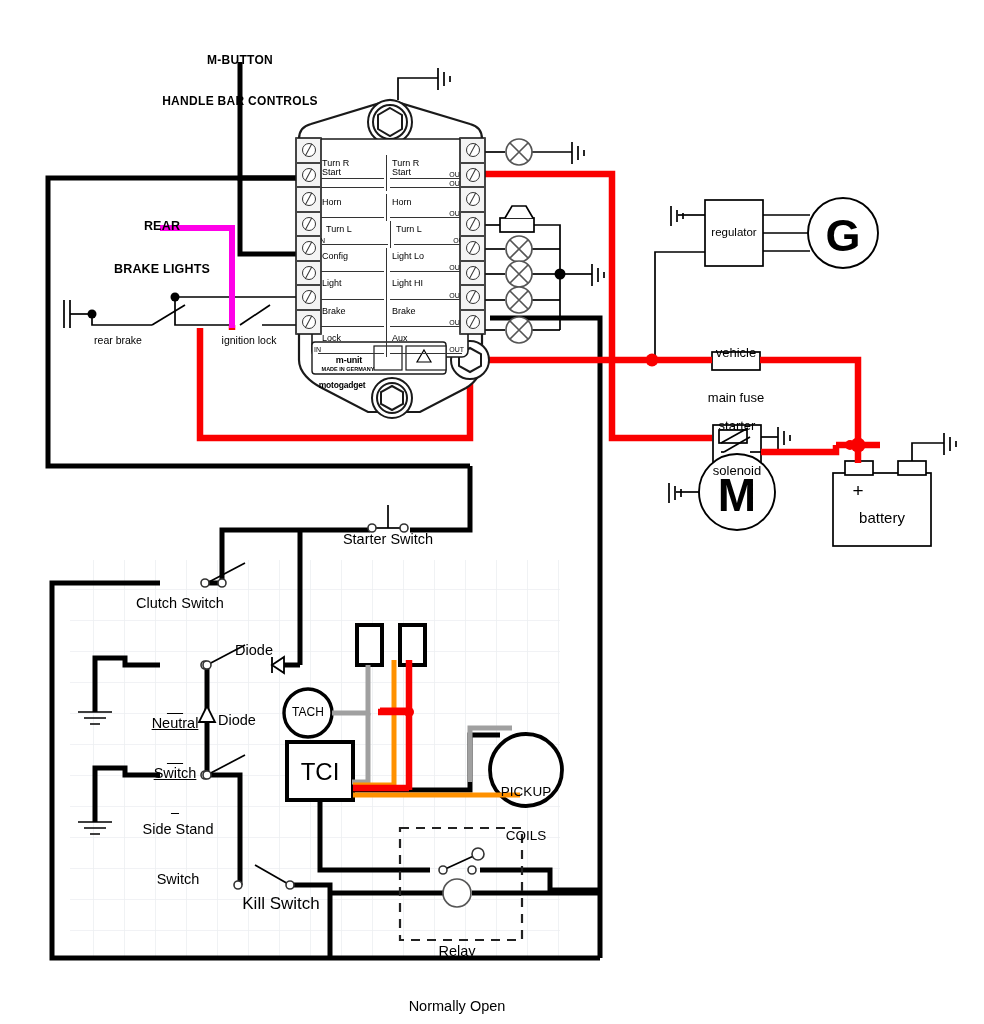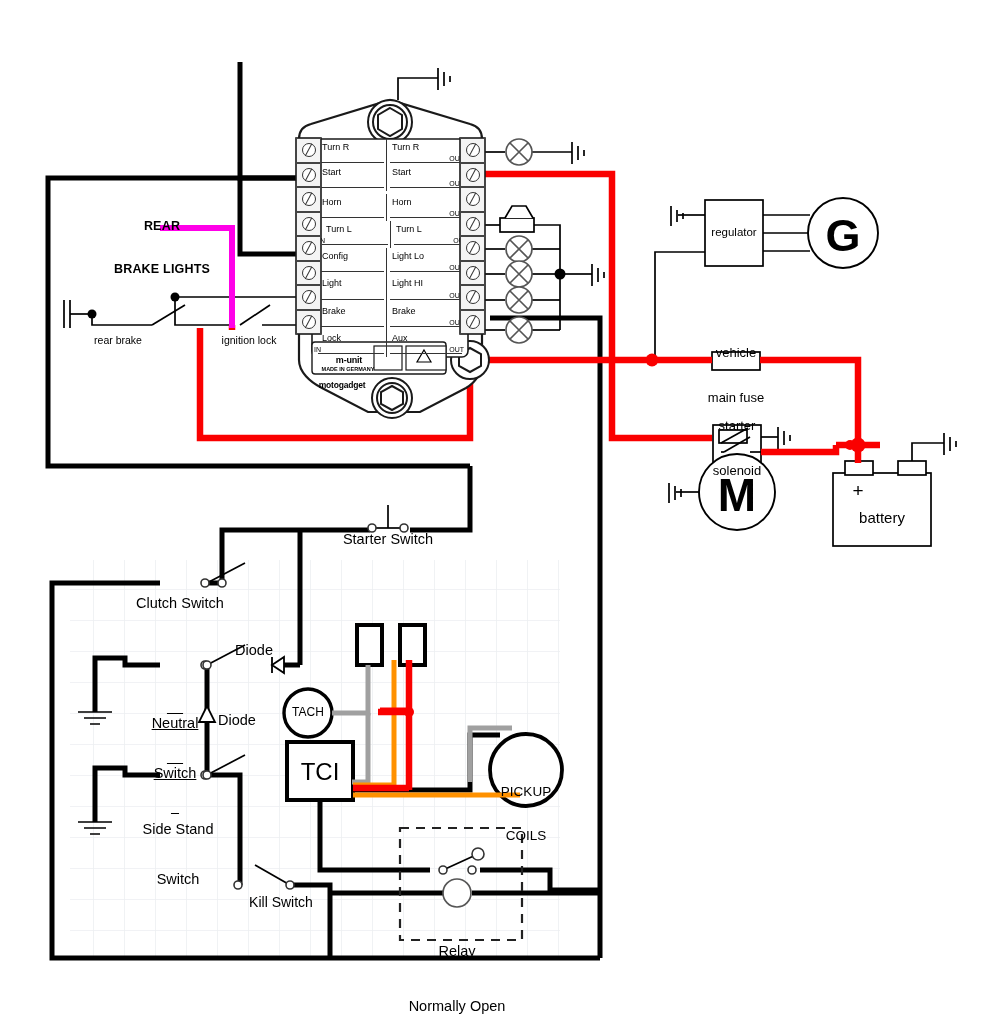--- a/index.html
+++ b/index.html
@@ -287,31 +287,35 @@
 
       <rect x="460" y="138" width="25" height="196" fill="#f4f4f4" stroke="#1a1a1a" stroke-width="1.6"></rect>
 
       <rect x="312" y="342" width="134" height="32" rx="3" fill="#fff" stroke="#1a1a1a" stroke-width="1.4"></rect>
       <rect x="374" y="346" width="28" height="24" fill="#fff" stroke="#1a1a1a" stroke-width="1.2"></rect>
       <rect x="406" y="346" width="40" height="24" fill="#fff" stroke="#1a1a1a" stroke-width="1.2"></rect>
       <path d="M424 350 L431 362 L417 362 Z" fill="#fff" stroke="#000" stroke-width="1.2"></path>
     </g>
   </svg>
 
+  <div class="lbl ctr" style="left:240px;top:26px;font-size:12px;font-weight:bold;letter-spacing:.3px;">
+    <div>M-BUTTON</div>
+    <div>HANDLE BAR CONTROLS</div>
+  </div>
 
   <div class="lbl ctr" style="left:162px;top:190px;font-size:12.5px;font-weight:bold;letter-spacing:.2px;">
     <div>REAR</div>
     <div>BRAKE LIGHTS</div>
   </div>
 
   <div class="lbl ctr" style="left:118px;top:334px;font-size:10.5px;">rear brake</div>
   <div class="lbl ctr" style="left:249px;top:334px;font-size:10.5px;">ignition lock</div>
 
   <div id="munit-table" style="position:absolute;left:312px;top:139px;width:156px;height:218px;">
-      <div style="position: absolute; left: 0px; width: 156px; height: 27.25px; top: 0px;">
+      <div style="position: absolute; left: 0px; width: 156px; height: 27.25px; top: 16px;">
         <div style="position: absolute; left: 10px; width: 60px; top: 3px; font-size: 9px; text-align: left;">Turn R</div>
         <div style="position: absolute; left: 80px; width: 60px; top: 3px; font-size: 9px; text-align: left;">Turn R</div>
         <div style="position: absolute; left: 2px; width: 14px; top: 16.25px; font-size: 7px; text-align: left;">IN</div>
         <div style="position: absolute; left: 118px; width: 34px; top: 16.25px; font-size: 7px; text-align: right;">OUT</div>
         <div style="position: absolute; left: 6px; width: 66px; top: 23.25px; height: 1px; background: rgb(51, 51, 51);"></div>
         <div style="position: absolute; left: 78px; width: 72px; top: 23.25px; height: 1px; background: rgb(51, 51, 51);"></div>
         <div style="position: absolute; left: 74px; top: 0px; width: 1px; height: 27.25px; background: rgb(51, 51, 51);"></div>
       </div>
       <div style="position: absolute; left: 0px; width: 156px; height: 27.25px; top: 25px;">
         <div style="position: absolute; left: 10px; width: 60px; top: 3px; font-size: 9px; text-align: left;">Start</div>
@@ -489,21 +493,21 @@
   <div class="lbl ctr" style="left:254px;top:642px;font-size:14.5px;">Diode</div>
   <div class="lbl ctr" style="left:175px;top:682px;font-size:14.5px;text-decoration:underline;">
     <div>Neutral</div>
     <div>Switch</div>
   </div>
   <div class="lbl" style="left:218px;top:712px;font-size:14.5px;">Diode</div>
   <div class="lbl ctr" style="left:178px;top:788px;font-size:14.5px;">
     <div>Side Stand</div>
     <div>Switch</div>
   </div>
-  <div class="lbl ctr" style="left:281px;top:894px;font-size:14px;">Kill Switch</div>
+  <div class="lbl ctr" style="left:281px;top:894px;font-size:17px;">Kill Switch</div>
 
   <div class="lbl ctr" style="left:308px;top:706px;font-size:12px;">TACH</div>
   <div class="lbl ctr" style="left:320px;top:758px;font-size:24px;">TCI</div>
   <div class="lbl ctr" style="left:526px;top:755px;font-size:13.5px;font-weight:normal;line-height:1.1;">
     <div>PICKUP</div>
     <div>COILS</div>
   </div>
 
   <div class="lbl ctr" style="left:457px;top:906px;font-size:14.5px;line-height:1.25;">
     <div>Relay</div>

